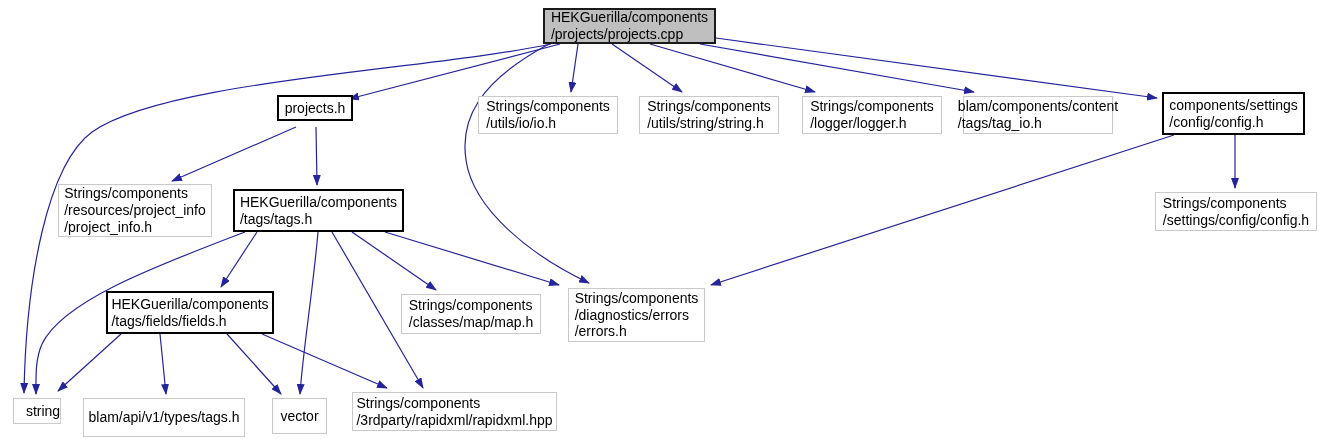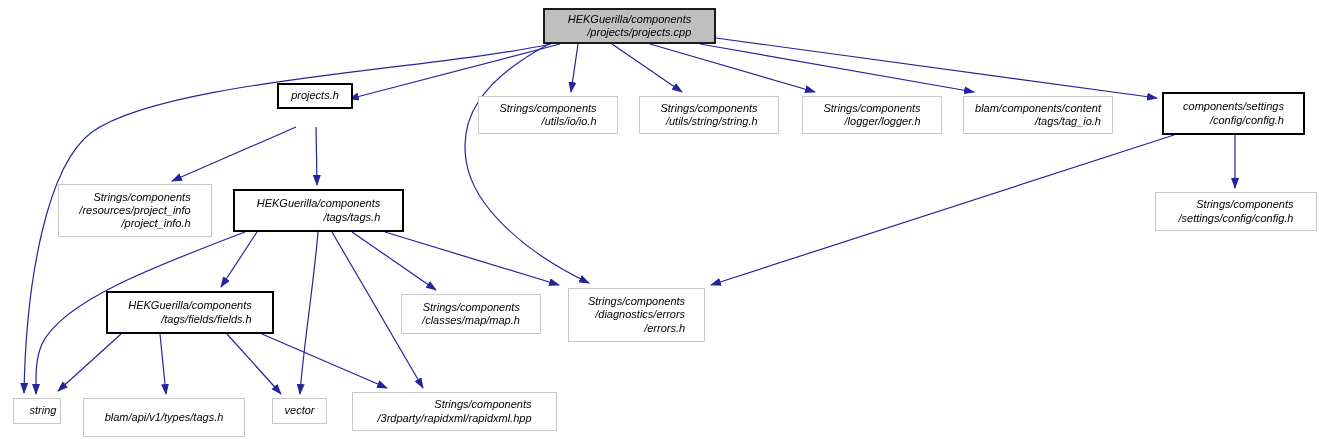--- a/index.html
+++ b/index.html
@@ -22,29 +22,28 @@
     width: 1319px;
     height: 439px;
     pointer-events: none;
   }
   .node {
     position: absolute;
     box-sizing: border-box;
     display: flex;
     align-items: center;
     justify-content: center;
-    text-align: right;
+    text-align: left;
     white-space: pre-line;
-    font-size: 11px;
+    font-size: 14px;
     line-height: 1.2;
     color: #000000;
     background: #ffffff;
     border: 1px solid #c9c9c9;
     cursor: default;
-    font-style: italic;
   }
   .node.linked {
     border: 2px solid #000000;
     cursor: pointer;
   }
   .node.main {
     border: 2px solid #1a1a1a;
     background: #bfbfbf;
   }
 </style>
@@ -79,21 +78,21 @@
         <path d="M332,232 L423,388" stroke="#24249c" stroke-width="1.2" marker-end="url(#arrow)"></path>
         <path d="M121,334 L58,391" stroke="#24249c" stroke-width="1.2" marker-end="url(#arrow)"></path>
         <path d="M160,334 L166,394" stroke="#24249c" stroke-width="1.2" marker-end="url(#arrow)"></path>
         <path d="M227,334 L281,394" stroke="#24249c" stroke-width="1.2" marker-end="url(#arrow)"></path>
         <path d="M262,334 L387,388" stroke="#24249c" stroke-width="1.2" marker-end="url(#arrow)"></path>
       </g>
   </svg>
   <div id="node-layer">
       <div class="node main" style="left: 543px; top: 8px; width: 173px; height: 36px;">HEKGuerilla/components
 /projects/projects.cpp</div>
-      <div class="node linked" style="left: 277px; top: 83px; width: 76px; height: 26px;">projects.h</div>
+      <div class="node linked" style="left: 277px; top: 95px; width: 76px; height: 26px;">projects.h</div>
       <div class="node plain" style="left: 478px; top: 96px; width: 140px; height: 38px;">Strings/components
 /utils/io/io.h</div>
       <div class="node plain" style="left: 639px; top: 96px; width: 140px; height: 38px;">Strings/components
 /utils/string/string.h</div>
       <div class="node plain" style="left: 802px; top: 96px; width: 140px; height: 38px;">Strings/components
 /logger/logger.h</div>
       <div class="node plain" style="left: 963px; top: 96px; width: 150px; height: 38px;">blam/components/content
 /tags/tag_io.h</div>
       <div class="node linked" style="left: 1162px; top: 92px; width: 143px; height: 43px;">components/settings
 /config/config.h</div>
@@ -106,17 +105,17 @@
 /settings/config/config.h</div>
       <div class="node linked" style="left: 106px; top: 291px; width: 168px; height: 43px;">HEKGuerilla/components
 /tags/fields/fields.h</div>
       <div class="node plain" style="left: 401px; top: 294px; width: 140px; height: 40px;">Strings/components
 /classes/map/map.h</div>
       <div class="node plain" style="left: 568px; top: 288px; width: 137px; height: 54px;">Strings/components
 /diagnostics/errors
 /errors.h</div>
       <div class="node plain" style="left: 13px; top: 398px; width: 48px; height: 26px; padding-left: 12px;">string</div>
       <div class="node plain" style="left: 83px; top: 398px; width: 162px; height: 39px;">blam/api/v1/types/tags.h</div>
-      <div class="node plain" style="left: 272px; top: 398px; width: 55px; height: 26px;">vector</div>
+      <div class="node plain" style="left: 272px; top: 398px; width: 55px; height: 36px;">vector</div>
       <div class="node plain" style="left: 352px; top: 392px; width: 205px; height: 39px;">Strings/components
 /3rdparty/rapidxml/rapidxml.hpp</div>
     </div>
 </div>
 
 </body></html>

